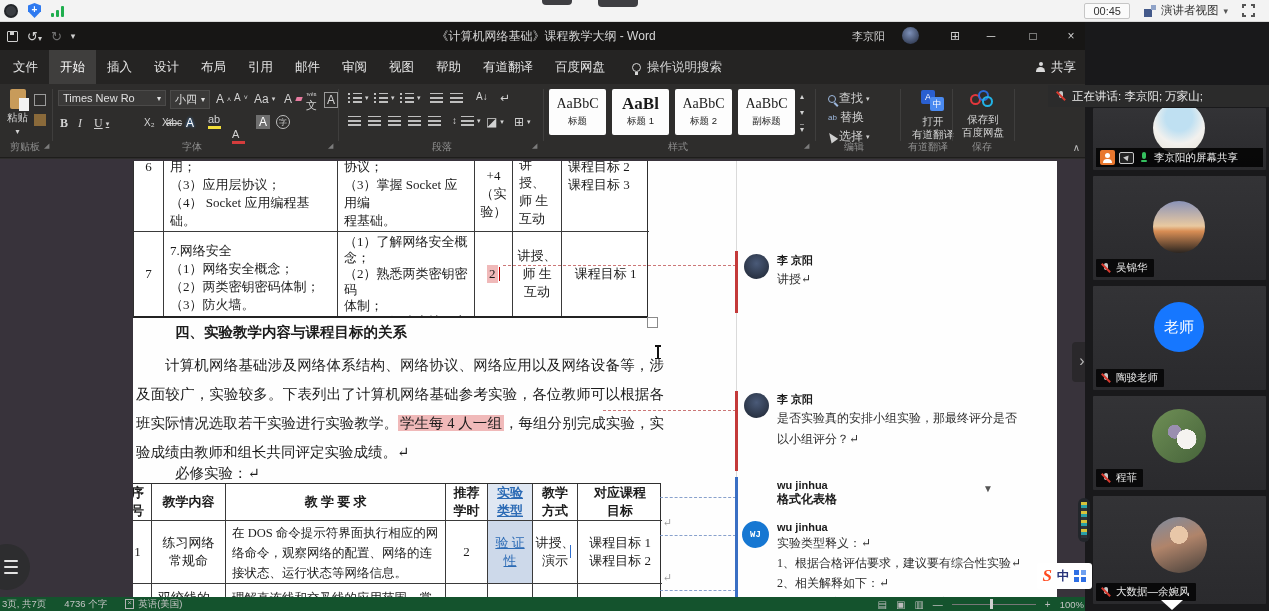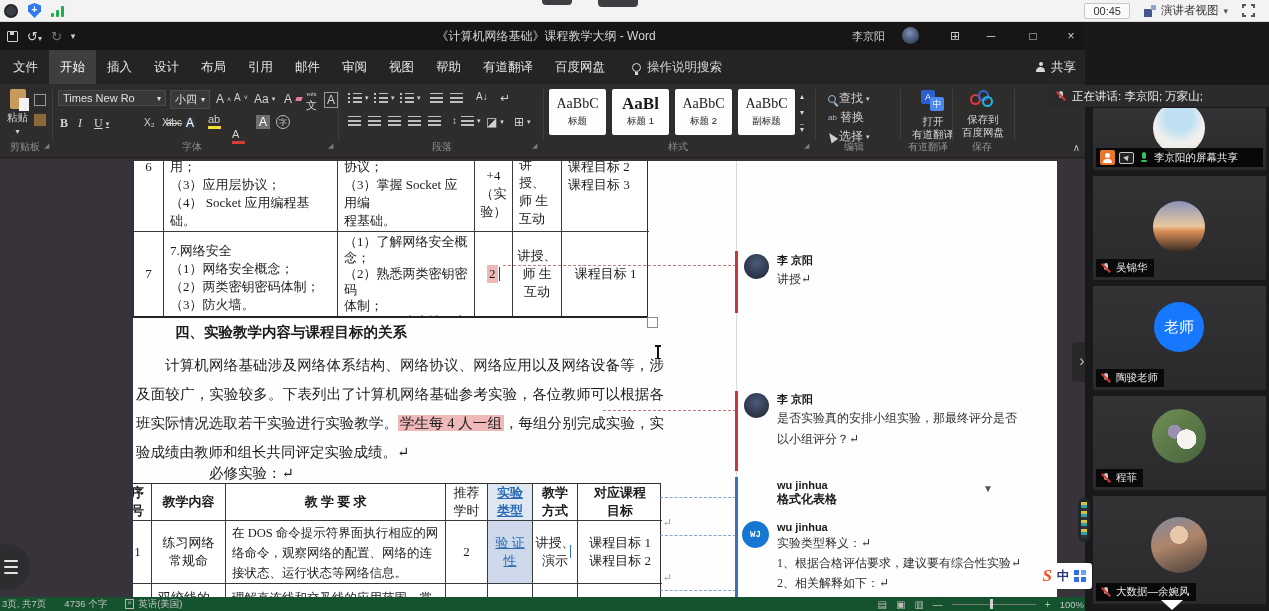--- a/index.html
+++ b/index.html
@@ -418,28 +418,28 @@
           <div class="c center pre" style="border-bottom:none;">讲授、
 师 生
 互动</div>
           <div class="c center" style="border-bottom:none; border-right:none;">课程目标 1</div>
         </div>
 
         <span class="thandle" style="left:514px; top:156px;"></span>
 
         <div class="doc-heading" style="top:162px;">四、实验教学内容与课程目标的关系</div>
         <div class="doc-para" style="top:190px;"><span>计算机网络基础涉及网络体系结构、网络协议、网络应用以及网络设备等，涉及面较广，实验较多。下表列出了计算机网络基础参考实验，各位教师可以根据各班实际情况选取若干实验进行实验教学。</span><span class="hl-pink">学生每 4 人一组</span><span>，每组分别完成实验，实验成绩由教师和组长共同评定实验成绩。↵</span></div>
-        <div class="abs" style="left:42px; top:303px; font-size:14.5px;margin-left:34px;">必修实验：↵</div>
+        <div class="abs" style="left:42px; top:303px; font-size:14.5px;">必修实验：↵</div>
 
         <div class="grid-t" style="position:absolute; left:-10px; top:322px; width:538px; grid-template-columns:28px 74px 220px 42px 45px 45px 84px; grid-template-rows:37px 63px 70px;">
           <div class="c center pre" style="font-weight:bold;">序
 号</div>
           <div class="c center" style="font-weight:bold;">教学内容</div>
           <div class="c center" style="font-weight:bold;">教 学 要 求</div>
-          <div class="c center pre" style="font-weight:normal;">推荐
+          <div class="c center pre" style="font-weight:bold;">推荐
 学时</div>
           <div class="c center pre bluelink" style="font-weight:bold; background:#dfe7f2;">实验
 类型</div>
           <div class="c center pre" style="font-weight:bold;">教学
 方式</div>
           <div class="c center pre" style="font-weight:bold; border-right:none;">对应课程
 目标</div>
           <div class="c center">1</div>
           <div class="c center pre">练习网络
 常规命</div>

